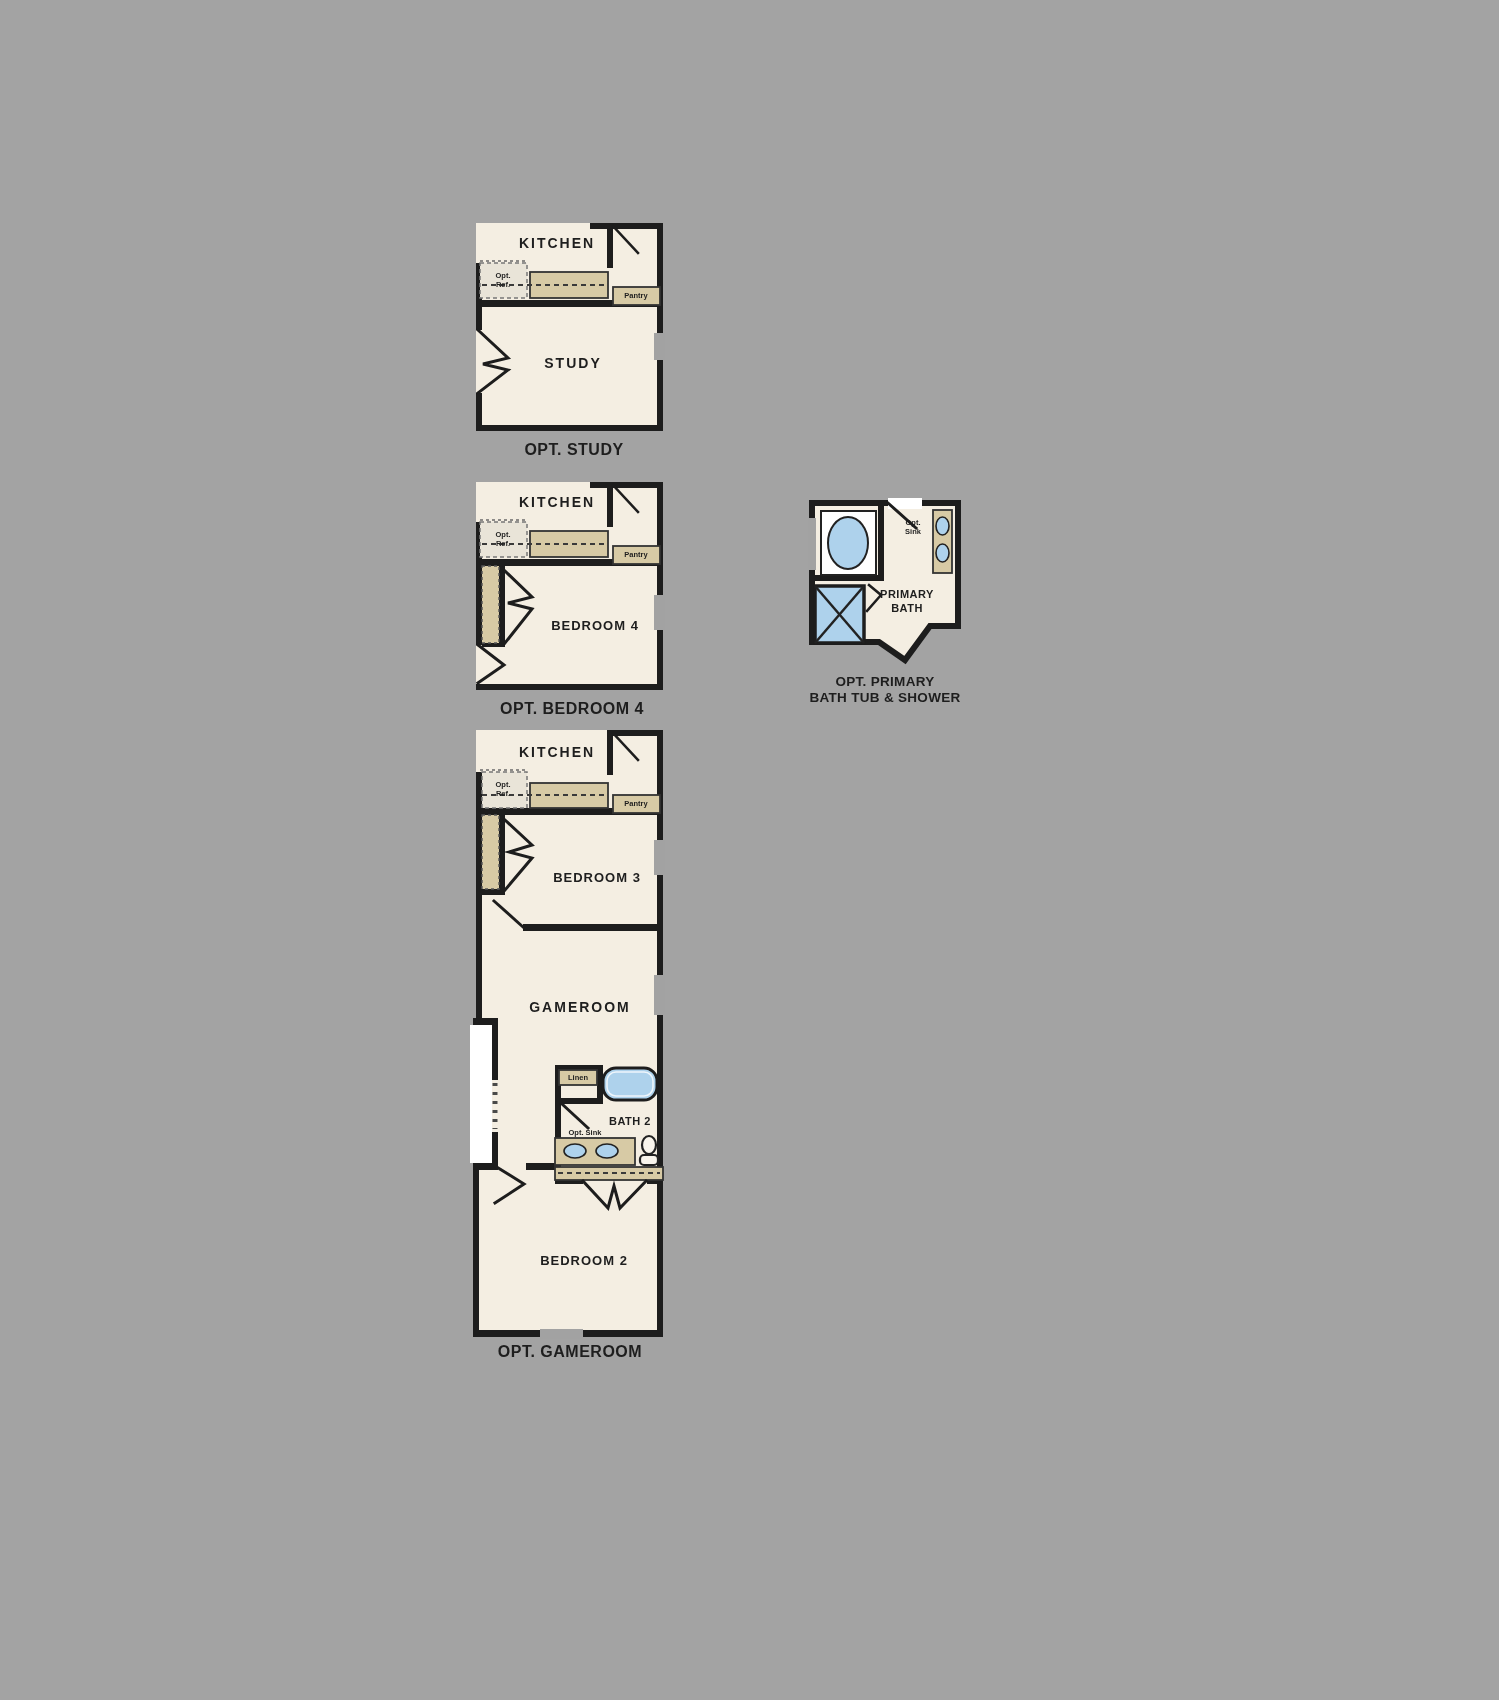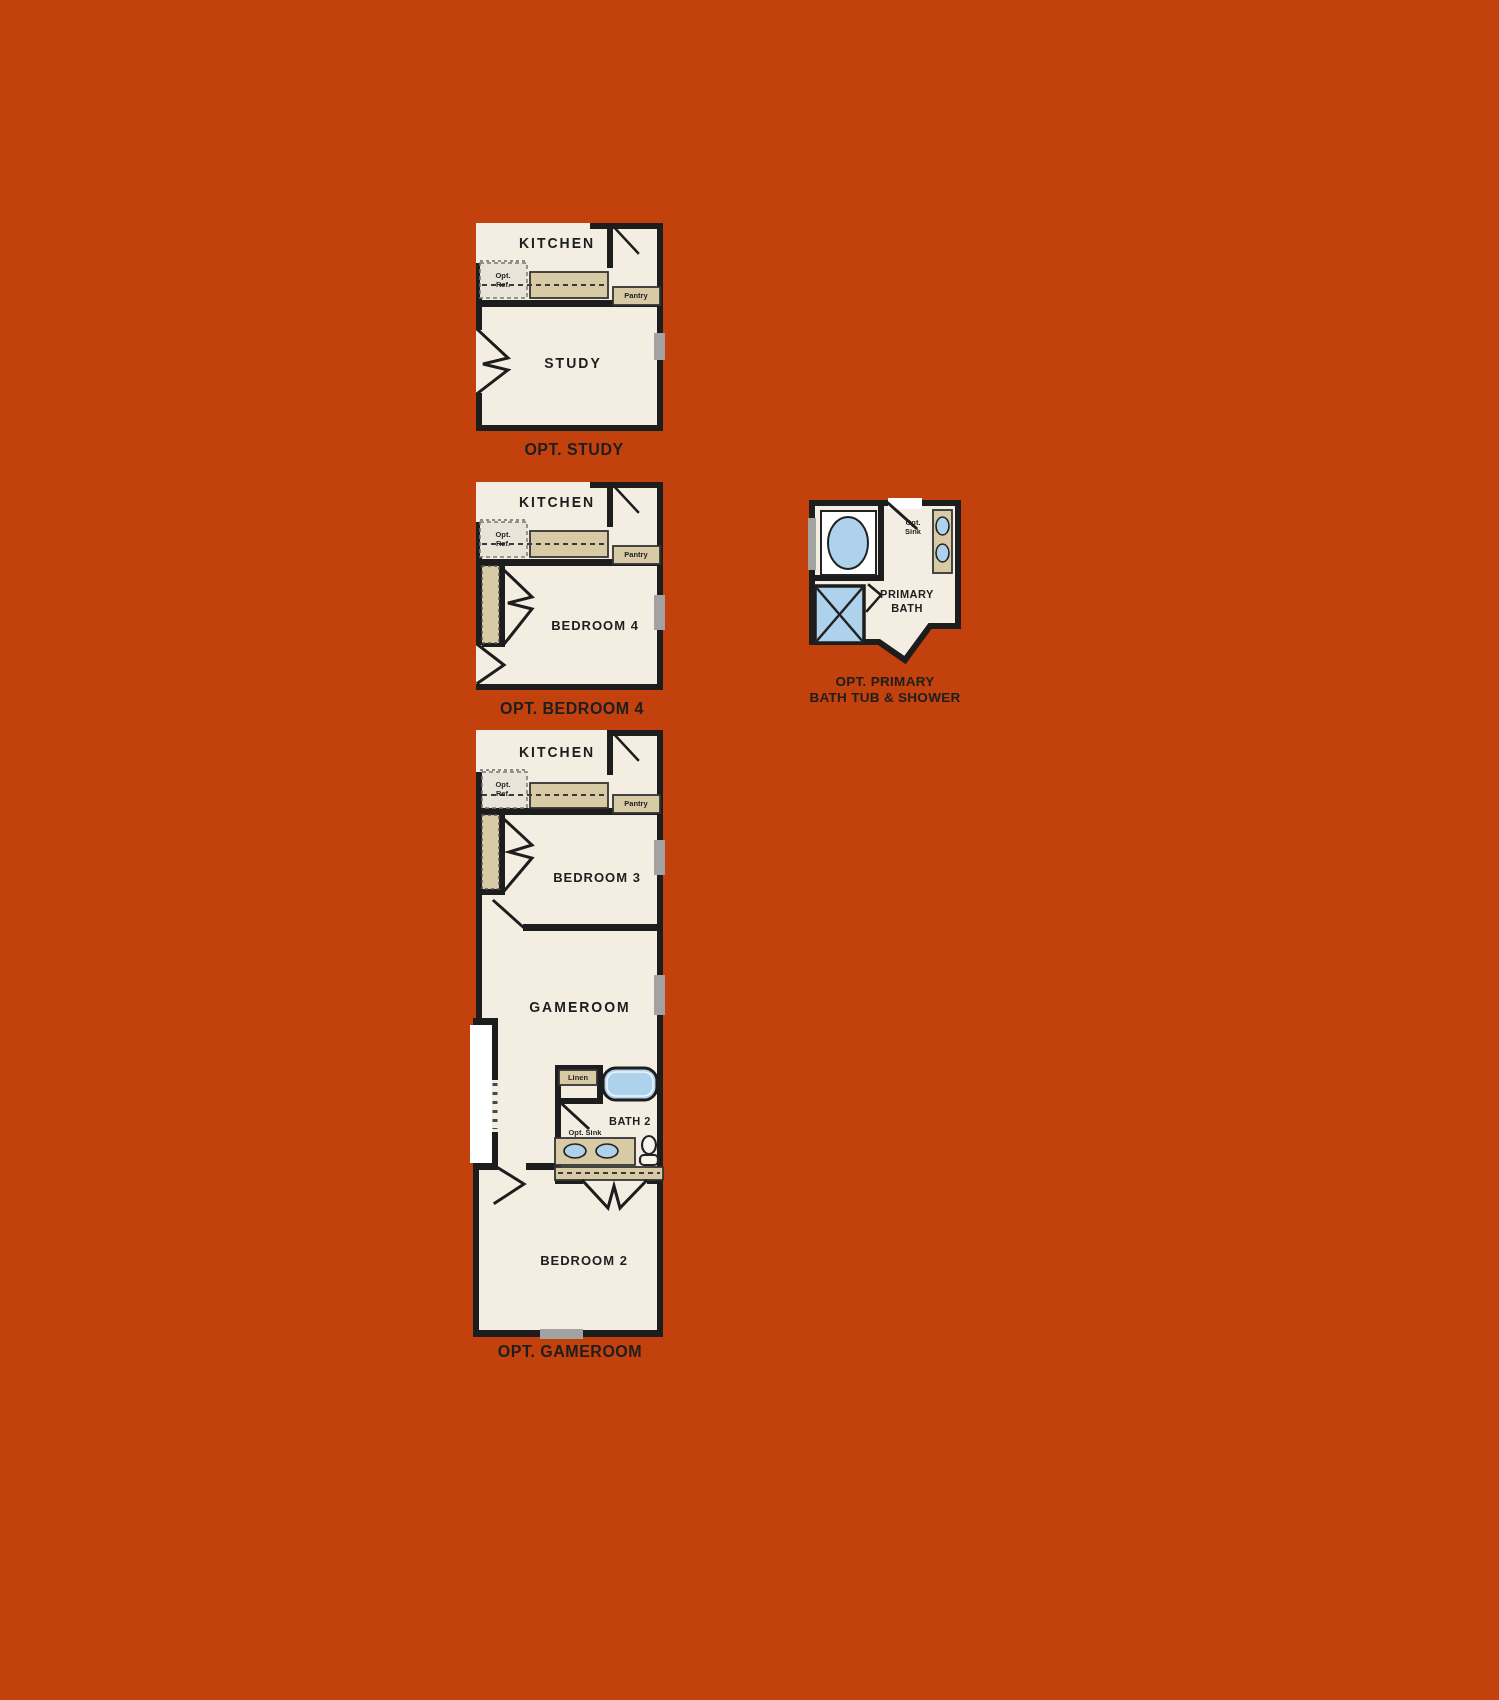--- a/index.html
+++ b/index.html
@@ -1,16 +1,16 @@
 <!DOCTYPE html>
 <html><head>
 <meta charset="utf-8">
 <style>
   html,body{margin:0;padding:0;background:#fff;}
-  .canvas{position:relative;width:1499px;height:1700px;background:#c2410c;overflow:hidden;
+  .canvas{position:relative;width:1499px;height:1700px;background:#a3a3a3;overflow:hidden;
           font-family:"Liberation Sans",sans-serif;}
   svg.plan{position:absolute;overflow:visible;}
   svg text{font-family:"Liberation Sans",sans-serif;font-weight:700;fill:#1e1e1e;text-anchor:middle;}
   .t-room{font-size:13px;letter-spacing:1px;}
   .t-room-lg{font-size:14px;letter-spacing:2px;}
   .t-bath{font-size:11px;letter-spacing:.5px;}
   .t-tiny{font-size:7.5px;letter-spacing:0;}
   .t-cap{font-size:16px;letter-spacing:.5px;}
   .t-cap-sm{font-size:13.5px;letter-spacing:.3px;}
   .wall{fill:#1d1d1d;}

